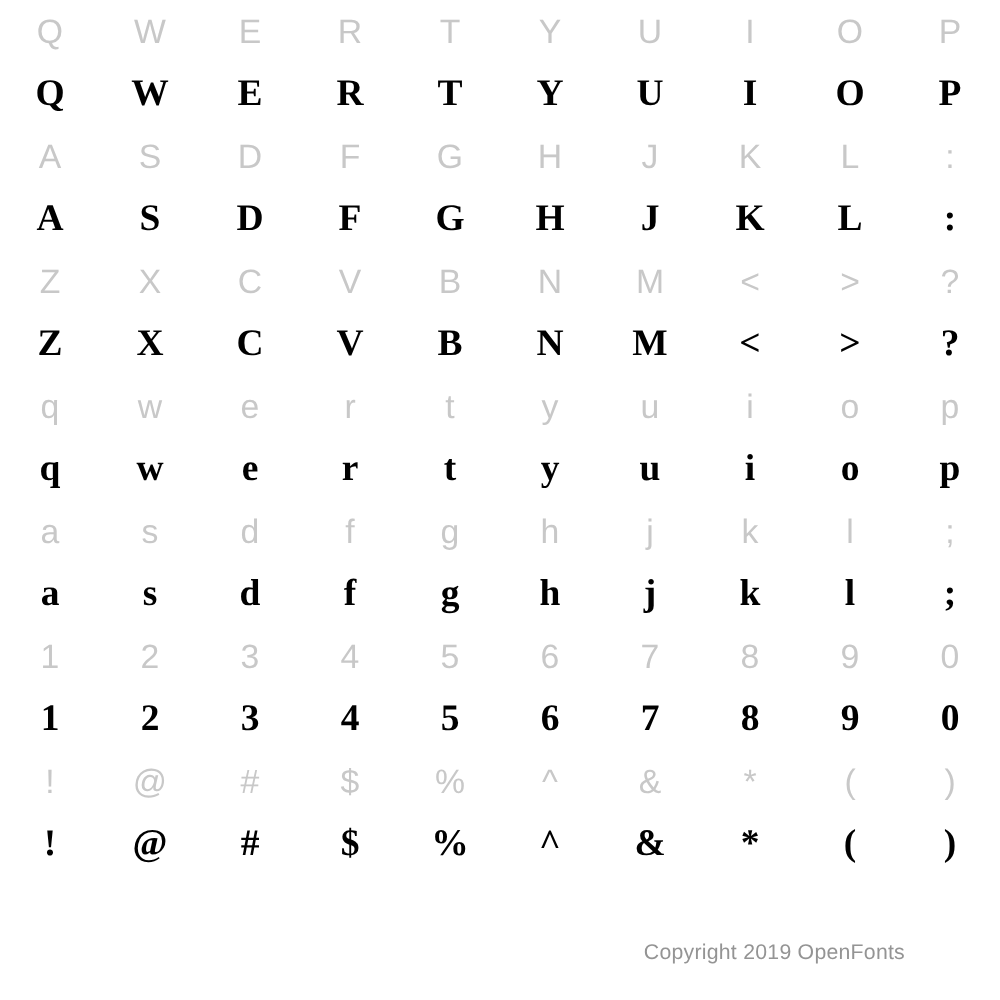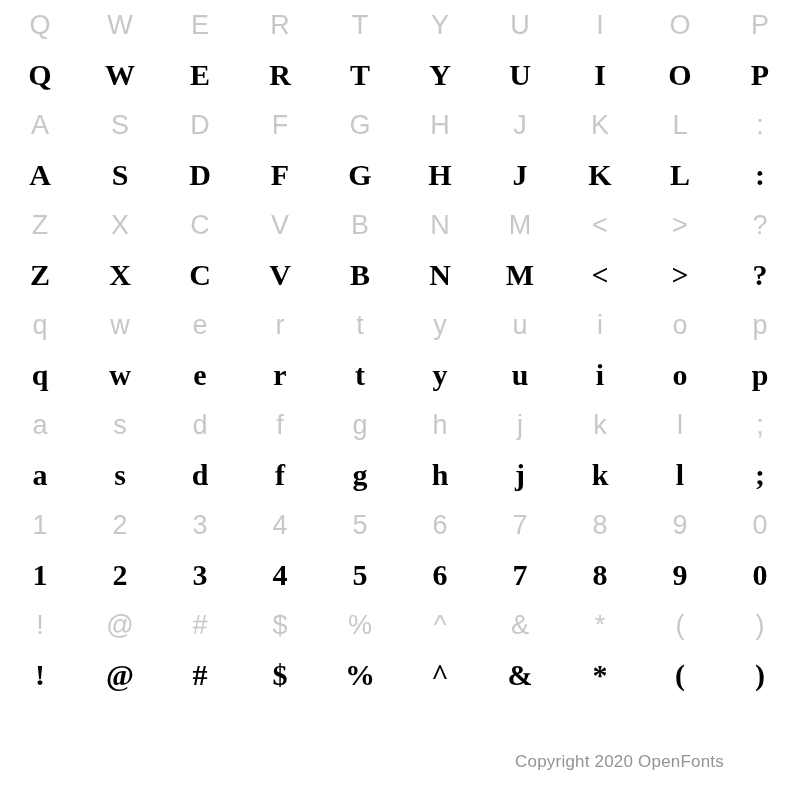--- a/index.html
+++ b/index.html
@@ -239,15 +239,15 @@
         <div class="cell">$</div>
         <div class="cell">%</div>
         <div class="cell">^</div>
         <div class="cell">&amp;</div>
         <div class="cell">*</div>
         <div class="cell">(</div>
         <div class="cell">)</div>
       </div>
     </div>
   <div class="footer">
-    <span class="footer-text">Copyright 2020 OpenFonts</span>
+    <span class="footer-text">Copyright 2019 OpenFonts</span>
   </div>
 </div>
 
 </body></html>

